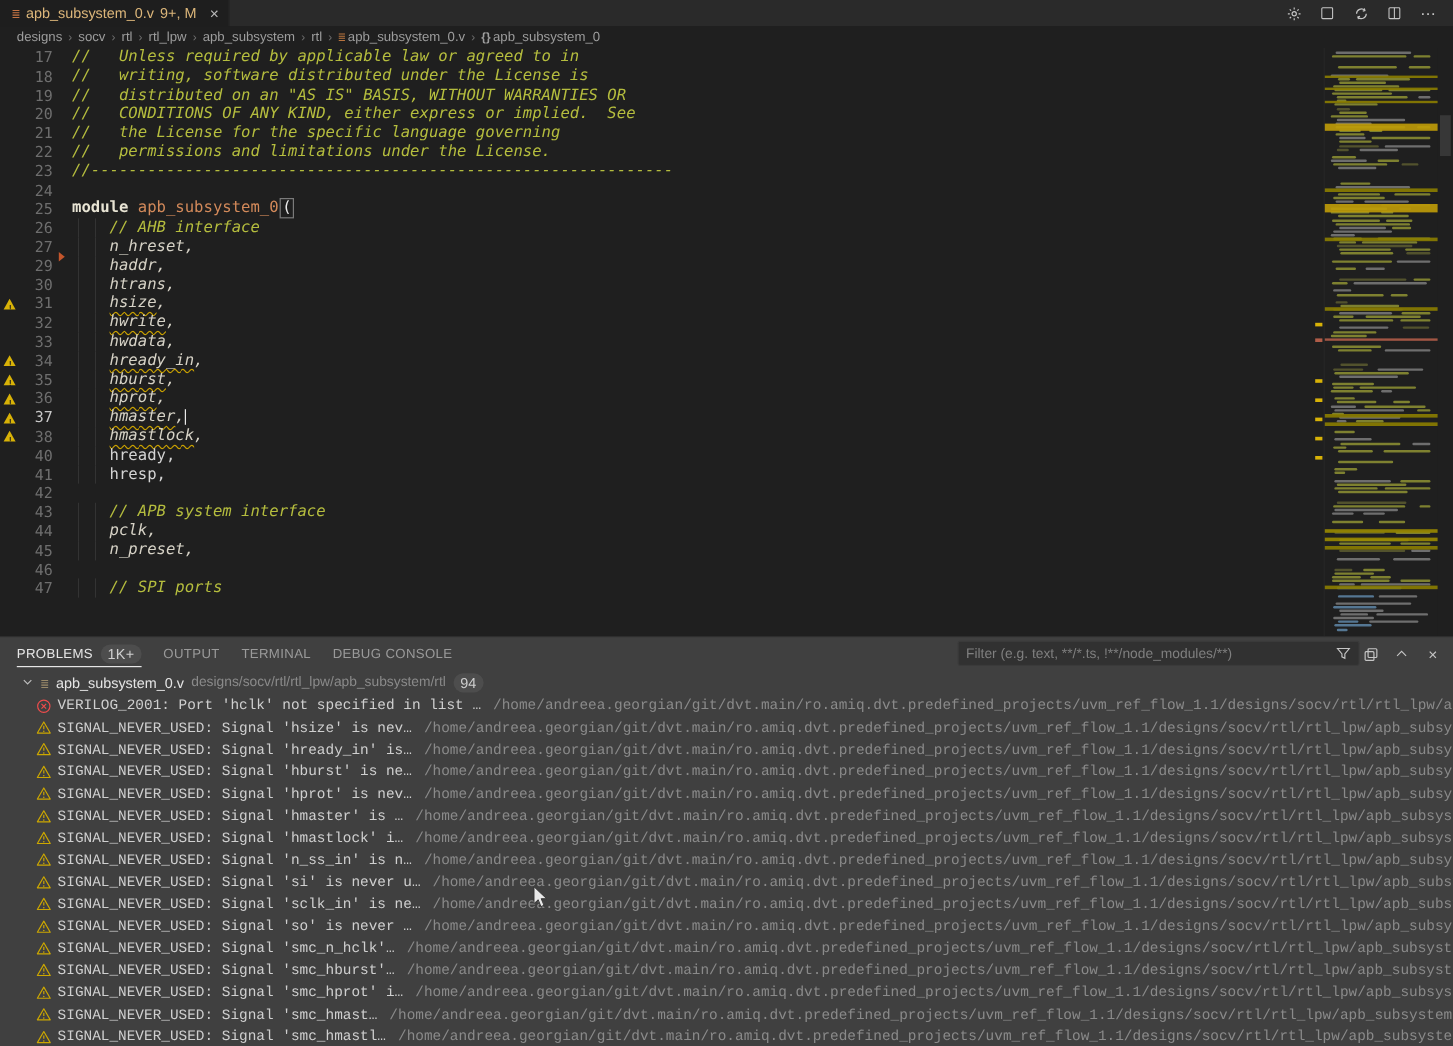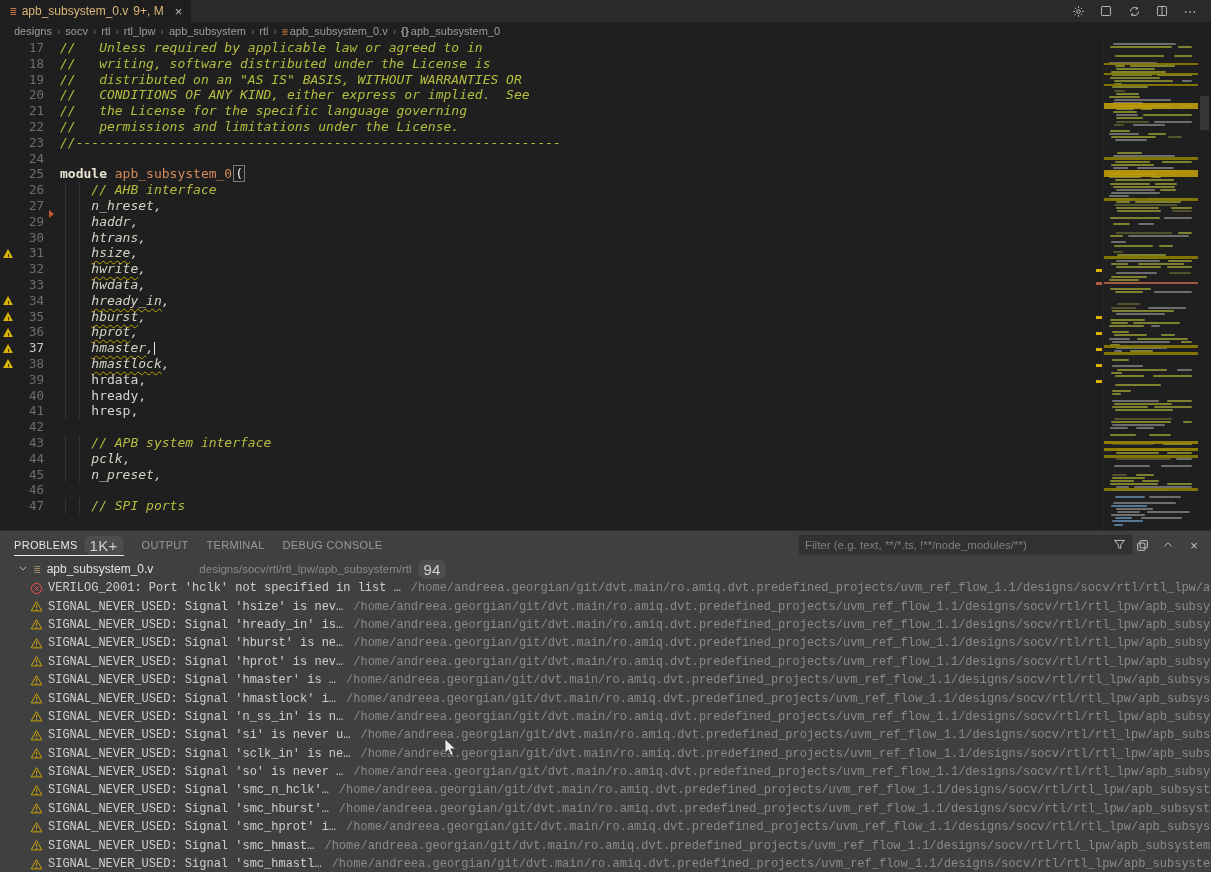--- a/index.html
+++ b/index.html
@@ -63,35 +63,35 @@
   .scrollbar .slider{position:absolute;left:2px;right:2px;top:56px;height:34px;background:#4a4a4a;opacity:.55;}
 
   
   .panel{height:342px;background:#404040;border-top:1px solid #2e2e2e;display:flex;flex-direction:column;flex:none;}
   .panel-header{height:28px;display:flex;align-items:center;padding:0 8px 0 14px;flex:none;position:relative;}
   .ptabs{display:flex;align-items:center;gap:18px;height:100%;}
   .ptab{display:flex;align-items:center;gap:6px;height:100%;font-size:11px;letter-spacing:.3px;
     color:#9a9a9a;cursor:pointer;position:relative;}
   .ptab.active{color:#e7e7e7;}
   .ptab.active:after{content:"";position:absolute;left:0;right:0;bottom:3px;height:1px;background:#e7e7e7;}
-  .pbadge{background:#4d4d4d;color:#cfcfcf;font-size:15px;border-radius:8px;padding:1px 6px;}
+  .pbadge{background:#4d4d4d;color:#cfcfcf;font-size:12px;border-radius:8px;padding:1px 6px;}
   .filterbox{position:absolute;right:78px;top:3px;width:335px;height:21px;background:#313131;
     border:1px solid #3a3a3a;border-radius:2px;display:flex;align-items:center;padding:0 6px;}
   .filterbox input{flex:1;background:transparent;border:none;outline:none;color:#bbb;font-size:11.5px;}
   .filterbox input::placeholder{color:#7f7f7f;}
   .filterbox svg{stroke:#c5c5c5;fill:none;stroke-width:1.2;flex:none;}
   .panel-actions{position:absolute;right:10px;top:0;height:28px;display:flex;align-items:center;gap:12px;}
   .panel-actions .aicon{width:14px;height:14px;display:flex;align-items:center;justify-content:center;color:#c5c5c5;font-size:13px;}
   .panel-actions svg{stroke:#c5c5c5;fill:none;stroke-width:1.2;}
 
   .file-row{height:20px;display:flex;align-items:center;gap:6px;padding-left:18px;font-size:12px;flex:none;}
   .file-row .chev{color:#bdbdbd;font-size:9px;}
   .file-row .ficon{color:#9a8a6a;font-family:"DejaVu Sans Mono",monospace;font-size:11px;}
   .file-row .fname{color:#e4e4e4;}
-  .file-row .fpath{color:#8a8a8a;font-size:11.5px;margin-left:40px;}
+  .file-row .fpath{color:#8a8a8a;font-size:11.5px;}
   .problems{flex:1;overflow:hidden;font-family:Liberation Mono, monospace;}
   .prow{height:18.4px;display:flex;align-items:center;padding-left:30px;font-size:12px;white-space:nowrap;}
   .prow .sev{width:13px;height:13px;flex:none;margin-right:5px;}
   .prow .msg{color:#cfcfcf;flex:none;}
   .prow .ppath{color:#8a8a8a;margin-left:10px;flex:none;}
 
   
   .mouse{position:absolute;left:443px;top:738px;z-index:50;pointer-events:none;}
 </style>
 </head>
@@ -186,21 +186,20 @@
         <div class="code-line"><span class="gwarn"></span><span class="lnum">29</span><span class="lmark"></span><span class="lcontent guides"><span class="tk-w">    </span><span class="tk-i">haddr</span><span class="tk-i">,</span></span></div>
         <div class="code-line"><span class="gwarn"></span><span class="lnum">30</span><span class="lmark"></span><span class="lcontent guides"><span class="tk-w">    </span><span class="tk-i">htrans</span><span class="tk-i">,</span></span></div>
         <div class="code-line"><span class="gwarn"><span class="wtri"></span></span><span class="lnum">31</span><span class="lmark"></span><span class="lcontent guides"><span class="tk-w">    </span><span class="tk-iw">hsize</span><span class="tk-i">,</span></span></div>
         <div class="code-line"><span class="gwarn"></span><span class="lnum">32</span><span class="lmark"></span><span class="lcontent guides"><span class="tk-w">    </span><span class="tk-iw">hwrite</span><span class="tk-i">,</span></span></div>
         <div class="code-line"><span class="gwarn"></span><span class="lnum">33</span><span class="lmark"></span><span class="lcontent guides"><span class="tk-w">    </span><span class="tk-i">hwdata</span><span class="tk-i">,</span></span></div>
         <div class="code-line"><span class="gwarn"><span class="wtri"></span></span><span class="lnum">34</span><span class="lmark"></span><span class="lcontent guides"><span class="tk-w">    </span><span class="tk-iw">hready_in</span><span class="tk-i">,</span></span></div>
         <div class="code-line"><span class="gwarn"><span class="wtri"></span></span><span class="lnum">35</span><span class="lmark"></span><span class="lcontent guides"><span class="tk-w">    </span><span class="tk-iw">hburst</span><span class="tk-i">,</span></span></div>
         <div class="code-line"><span class="gwarn"><span class="wtri"></span></span><span class="lnum">36</span><span class="lmark"></span><span class="lcontent guides"><span class="tk-w">    </span><span class="tk-iw">hprot</span><span class="tk-i">,</span></span></div>
         <div class="code-line"><span class="gwarn"><span class="wtri"></span></span><span class="lnum cur">37</span><span class="lmark"></span><span class="lcontent guides"><span class="tk-w">    </span><span class="tk-iw">hmaster</span><span class="tk-i">,</span><span class="cursor"></span></span></div>
         <div class="code-line"><span class="gwarn"><span class="wtri"></span></span><span class="lnum">38</span><span class="lmark"></span><span class="lcontent guides"><span class="tk-w">    </span><span class="tk-iw">hmastlock</span><span class="tk-i">,</span></span></div>
-        <div class="code-line"><span class="gwarn"></span><span class="lnum">39</span><span class="lmark"></span><span class="lcontent guides"><span class="tk-w">    </span><span class="tk-n">hrdata</span><span class="tk-n">,</span></span></div>
         <div class="code-line"><span class="gwarn"></span><span class="lnum">40</span><span class="lmark"></span><span class="lcontent guides"><span class="tk-w">    </span><span class="tk-n">hready</span><span class="tk-n">,</span></span></div>
         <div class="code-line"><span class="gwarn"></span><span class="lnum">41</span><span class="lmark"></span><span class="lcontent guides"><span class="tk-w">    </span><span class="tk-n">hresp</span><span class="tk-n">,</span></span></div>
         <div class="code-line"><span class="gwarn"></span><span class="lnum">42</span><span class="lmark"></span><span class="lcontent guides"></span></div>
         <div class="code-line"><span class="gwarn"></span><span class="lnum">43</span><span class="lmark"></span><span class="lcontent guides"><span class="tk-w">    </span><span class="tk-c">// APB system interface</span></span></div>
         <div class="code-line"><span class="gwarn"></span><span class="lnum">44</span><span class="lmark"></span><span class="lcontent guides"><span class="tk-w">    </span><span class="tk-i">pclk</span><span class="tk-i">,</span></span></div>
         <div class="code-line"><span class="gwarn"></span><span class="lnum">45</span><span class="lmark"></span><span class="lcontent guides"><span class="tk-w">    </span><span class="tk-i">n_preset</span><span class="tk-i">,</span></span></div>
         <div class="code-line"><span class="gwarn"></span><span class="lnum">46</span><span class="lmark"></span><span class="lcontent guides"></span></div>
         <div class="code-line"><span class="gwarn"></span><span class="lnum">47</span><span class="lmark"></span><span class="lcontent guides"><span class="tk-w">    </span><span class="tk-c">// SPI ports</span></span></div>
       </div>
     <div class="deco-ruler" id="decoRuler">

